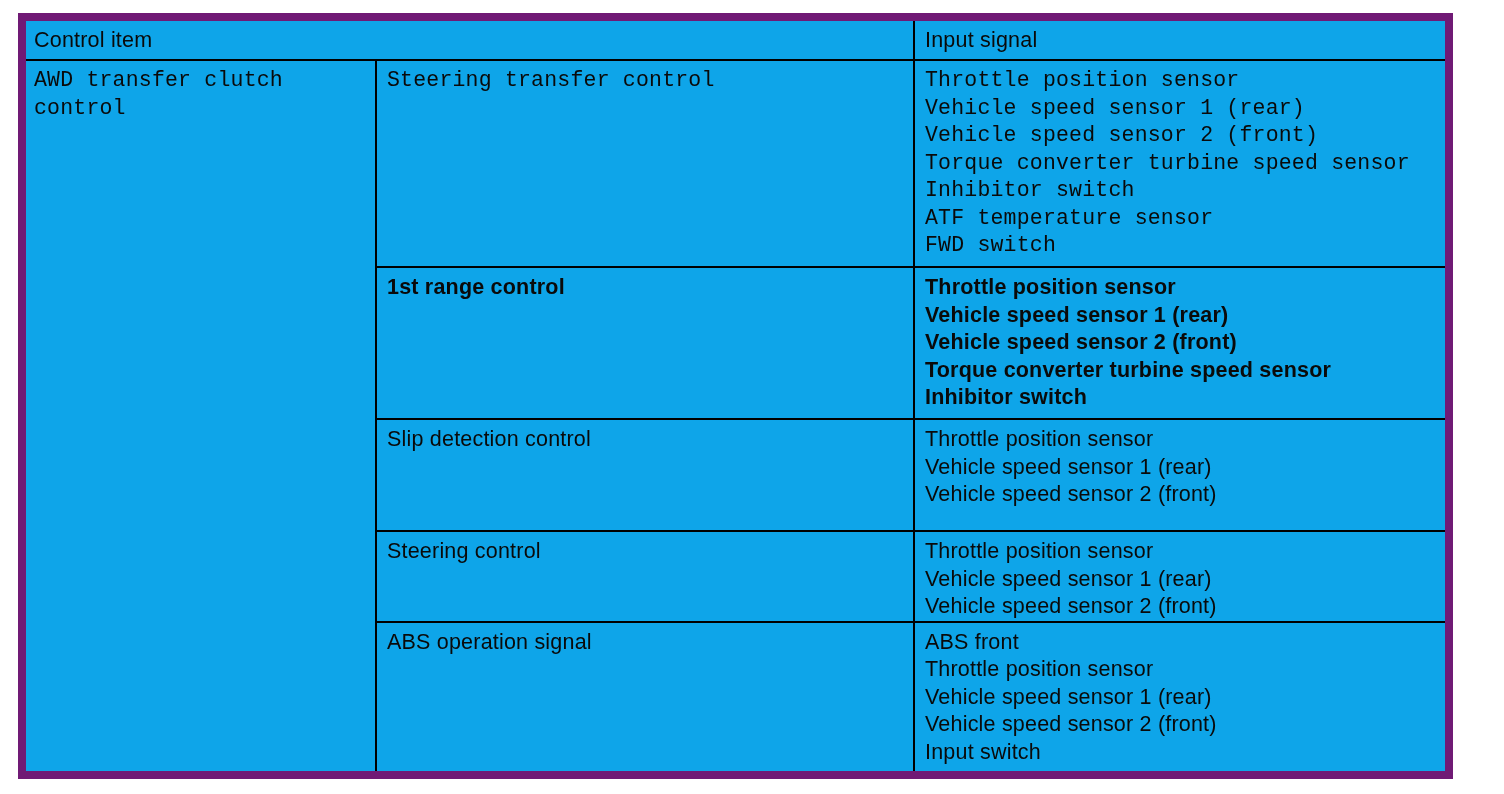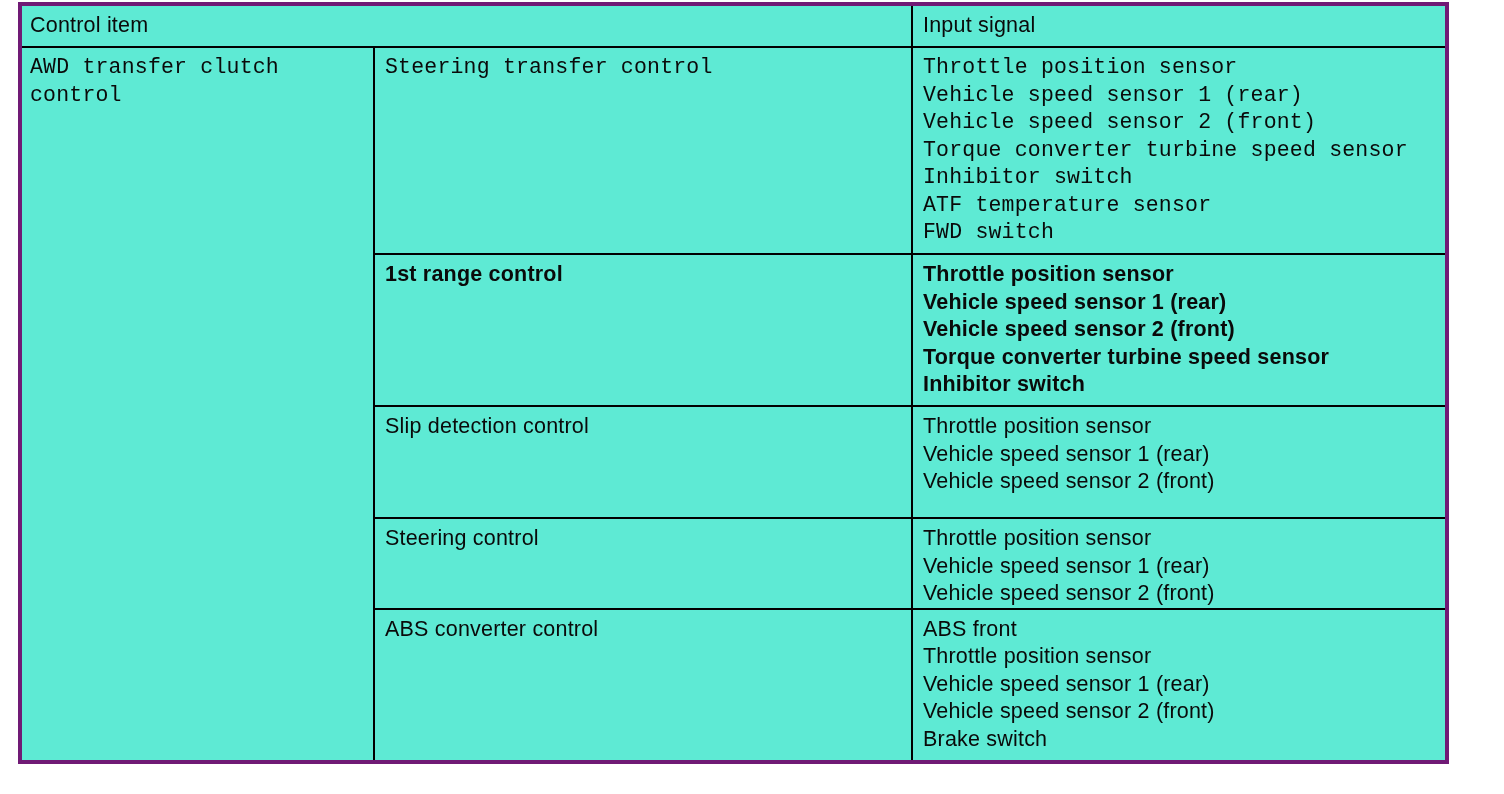--- a/index.html
+++ b/index.html
@@ -11,26 +11,26 @@
     width: 1504px;
     height: 794px;
     position: relative;
     font-family: "Liberation Sans", sans-serif;
     color: #0a0a0a;
     -webkit-font-smoothing: antialiased;
   }
   .doc-table {
     position: absolute;
     left: 18px;
-    top: 2px;
+    top: 13px;
     width: 1427px;
     border-collapse: collapse;
     table-layout: fixed;
-    border: 4px solid #701a75;
-    background: #5eead4;
+    border: 8px solid #701a75;
+    background: #0ea5e9;
   }
   .doc-table td {
     border: 2px solid #000000;
     vertical-align: top;
     font-size: 21.5px;
     line-height: 27.5px;
     padding: 6px 10px 0 10px;
     overflow: hidden;
     letter-spacing: 0.2px;
   }
@@ -98,23 +98,23 @@
     <tr class="row-4">
       <td>Steering control</td>
       <td>
         <div class="signal-line">Throttle position sensor</div>
         <div class="signal-line">Vehicle speed sensor 1 (rear)</div>
         <div class="signal-line">Vehicle speed sensor 2 (front)</div>
       </td>
     </tr>
 
     <tr class="row-5">
-      <td>ABS converter control</td>
+      <td>ABS operation signal</td>
       <td>
         <div class="signal-line">ABS front</div>
         <div class="signal-line">Throttle position sensor</div>
         <div class="signal-line">Vehicle speed sensor 1 (rear)</div>
         <div class="signal-line">Vehicle speed sensor 2 (front)</div>
-        <div class="signal-line">Brake switch</div>
+        <div class="signal-line">Input switch</div>
       </td>
     </tr>
   </tbody>
 </table>
 
 </body></html>

